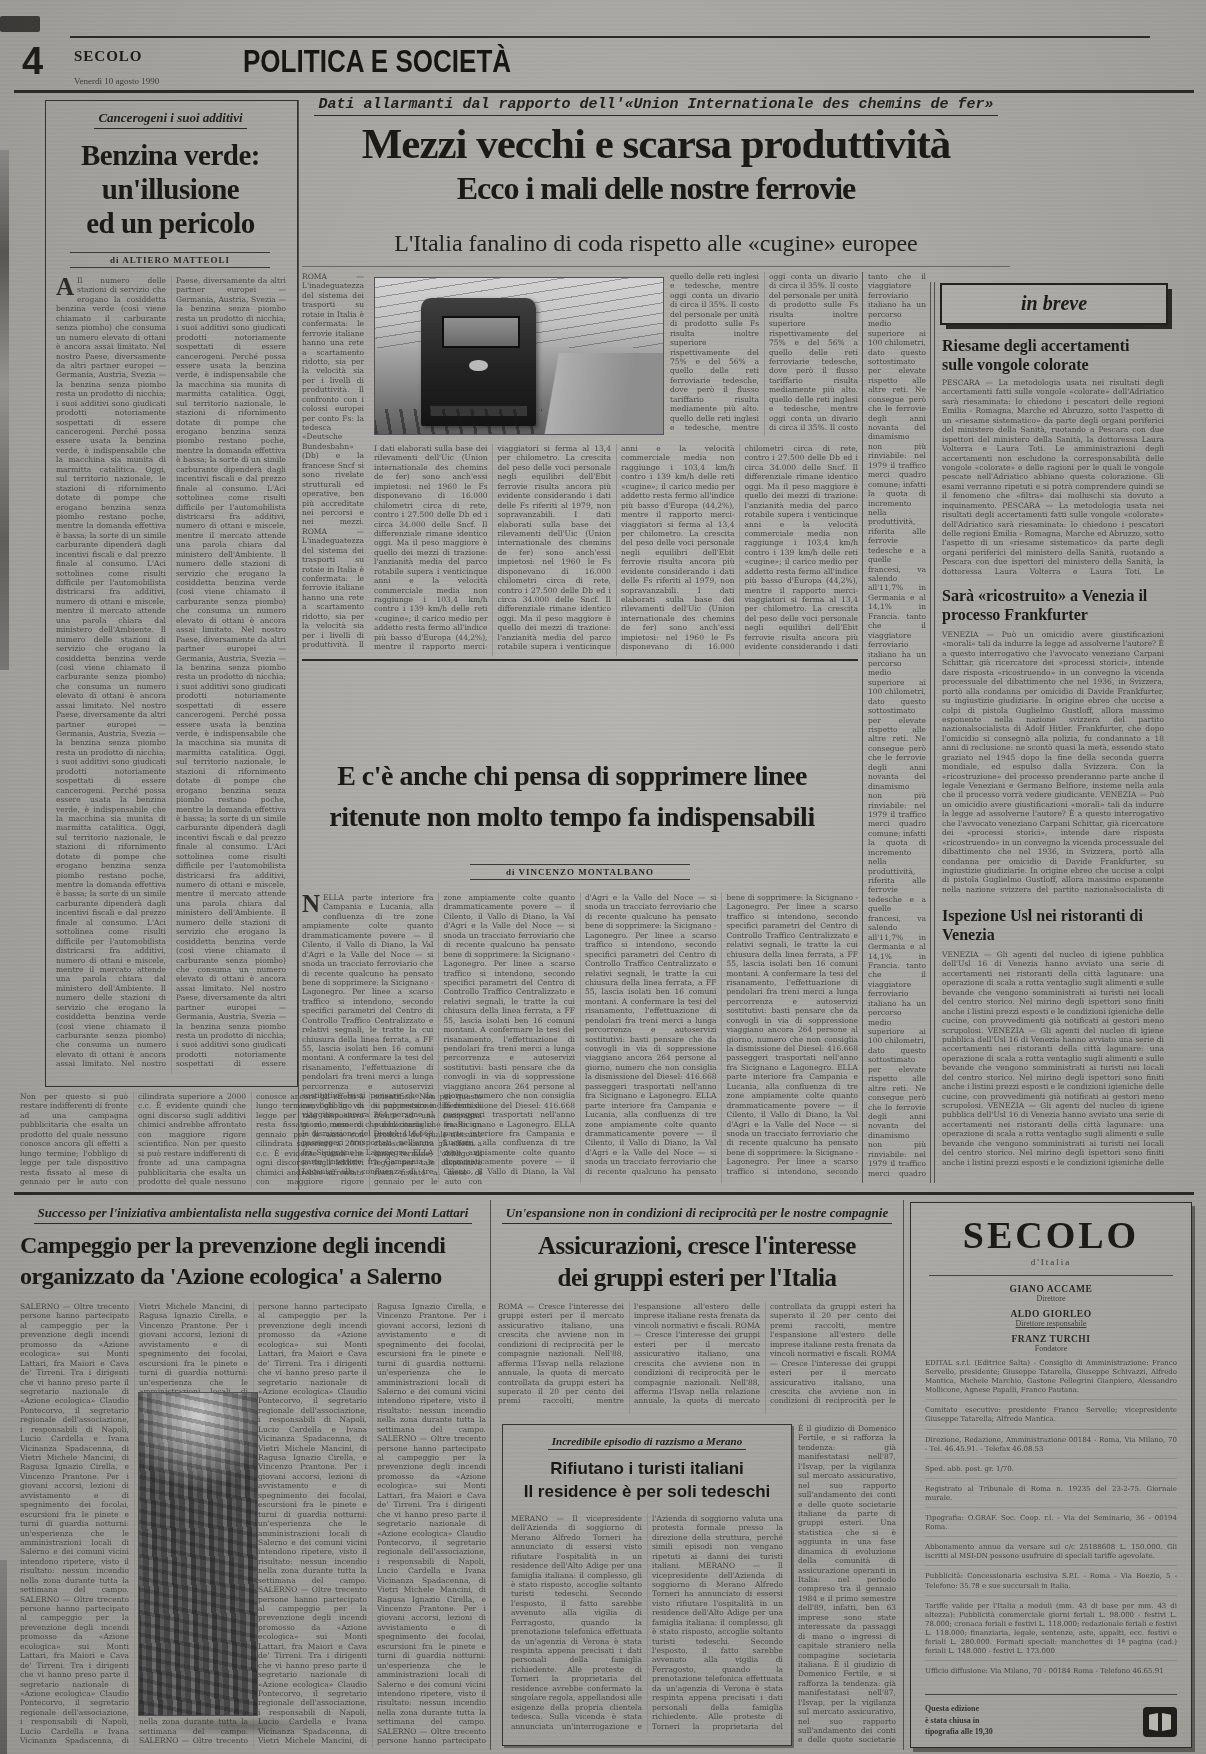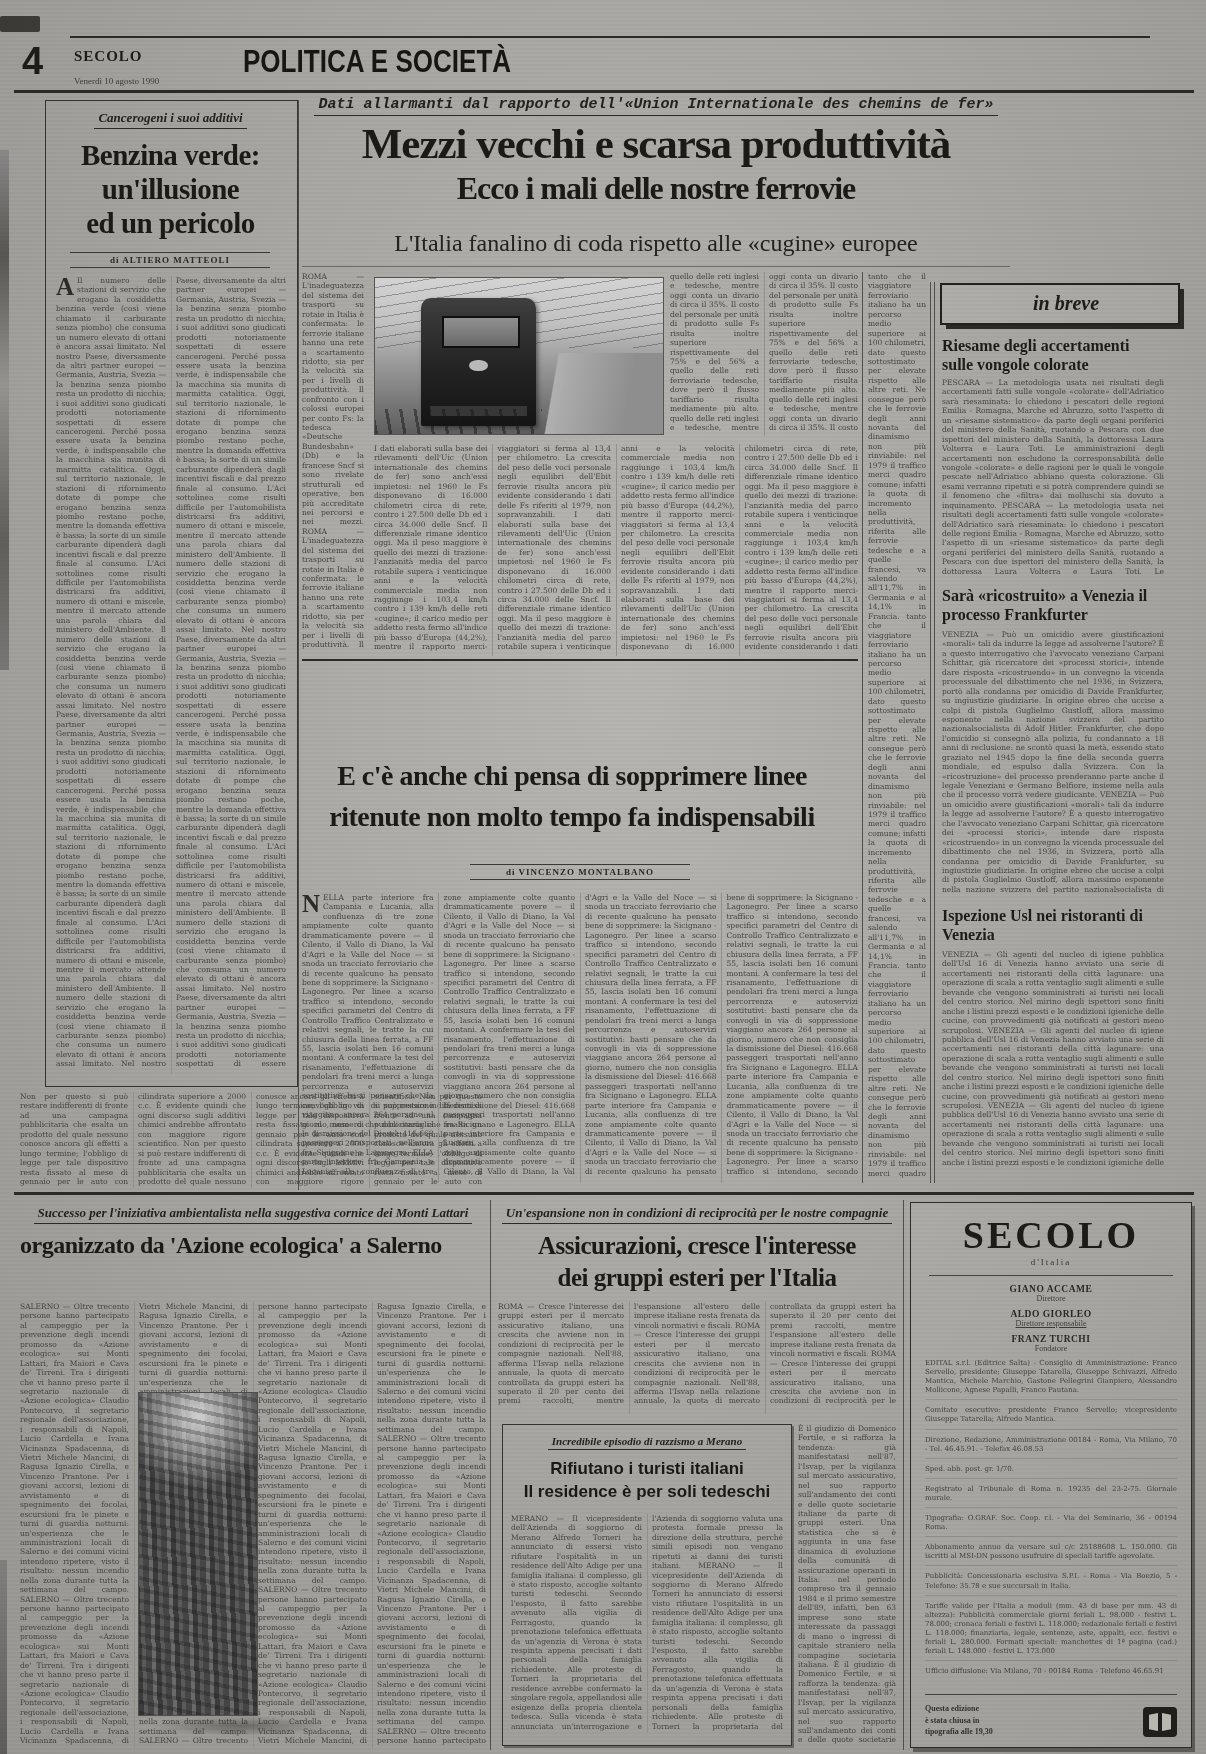--- a/index.html
+++ b/index.html
@@ -99,40 +99,41 @@
     <div>E c'è anche chi pensa di sopprimere linee</div>
     <div>ritenute non molto tempo fa indispensabili</div>
   </div>
   <div class="abs by" style="left:470px;top:864px;width:220px;">di VINCENZO MONTALBANO</div>
   <div class="abs bt" style="left:302px;top:893px;width:556px;height:290px;column-count:4;">
     <span class="dc">N</span><span>ELLA parte interiore fra Campania e Lucania, alla confluenza di tre zone ampiamente colte quanto drammaticamente povere — il Cilento, il Vallo di Diano, la Val d'Agri e la Valle del Noce — si snoda un tracciato ferroviario che di recente qualcuno ha pensato bene di sopprimere: la Sicignano - Lagonegro. Per linee a scarso traffico si intendono, secondo specifici parametri del Centro di Controllo Traffico Centralizzato e relativi segnali, le tratte la cui chiusura della linea ferrata, a FF 55, lascia isolati ben 16 comuni montani. A confermare la tesi del risanamento, l'effettuazione di pendolari fra treni merci a lunga percorrenza e autoservizi sostitutivi: basti pensare che da convogli in via di soppressione viaggiano ancora 264 persone al giorno, numero che non consiglia la dismissione del Diesel: 416.668 passeggeri trasportati nell'anno fra Sicignano e Lagonegro. ELLA parte interiore fra Campania e Lucania, alla confluenza di tre zone ampiamente colte quanto drammaticamente povere — il Cilento, il Vallo di Diano, la Val d'Agri e la Valle del Noce — si snoda un tracciato ferroviario che di recente qualcuno ha pensato bene di sopprimere: la Sicignano - Lagonegro. Per linee a scarso traffico si intendono, secondo specifici parametri del Centro di Controllo Traffico Centralizzato e relativi segnali, le tratte la cui chiusura della linea ferrata, a FF 55, lascia isolati ben 16 comuni montani. A confermare la tesi del risanamento, l'effettuazione di pendolari fra treni merci a lunga percorrenza e autoservizi sostitutivi: basti pensare che da convogli in via di soppressione viaggiano ancora 264 persone al giorno, numero che non consiglia la dismissione del Diesel: 416.668 passeggeri trasportati nell'anno fra Sicignano e Lagonegro. ELLA parte interiore fra Campania e Lucania, alla confluenza di tre zone ampiamente colte quanto drammaticamente povere — il Cilento, il Vallo di Diano, la Val d'Agri e la Valle del Noce — si snoda un tracciato ferroviario che di recente qualcuno ha pensato bene di sopprimere: la Sicignano - Lagonegro. Per linee a scarso traffico si intendono, secondo specifici parametri del Centro di Controllo Traffico Centralizzato e relativi segnali, le tratte la cui chiusura della linea ferrata, a FF 55, lascia isolati ben 16 comuni montani. A confermare la tesi del risanamento, l'effettuazione di pendolari fra treni merci a lunga percorrenza e autoservizi sostitutivi: basti pensare che da convogli in via di soppressione viaggiano ancora 264 persone al giorno, numero che non consiglia la dismissione del Diesel: 416.668 passeggeri trasportati nell'anno fra Sicignano e Lagonegro. ELLA parte interiore fra Campania e Lucania, alla confluenza di tre zone ampiamente colte quanto drammaticamente povere — il Cilento, il Vallo di Diano, la Val d'Agri e la Valle del Noce — si snoda un tracciato ferroviario che di recente qualcuno ha pensato bene di sopprimere: la Sicignano - Lagonegro. Per linee a scarso traffico si intendono, secondo specifici parametri del Centro di Controllo Traffico Centralizzato e relativi segnali, le tratte la cui chiusura della linea ferrata, a FF 55, lascia isolati ben 16 comuni montani. A confermare la tesi del risanamento, l'effettuazione di pendolari fra treni merci a lunga percorrenza e autoservizi sostitutivi: basti pensare che da convogli in via di soppressione viaggiano ancora 264 persone al giorno, numero che non consiglia la dismissione del Diesel: 416.668 passeggeri trasportati nell'anno fra Sicignano e Lagonegro. ELLA parte interiore fra Campania e Lucania, alla confluenza di tre zone ampiamente colte quanto drammaticamente povere — il Cilento, il Vallo di Diano, la Val d'Agri e la Valle del Noce — si snoda un tracciato ferroviario che di recente qualcuno ha pensato bene di sopprimere: la Sicignano - Lagonegro. Per linee a scarso traffico si intendono, secondo specifici parametri del Centro di Controllo Traffico Centralizzato e relativi segnali, le tratte la cui chiusura della linea ferrata, a FF 55, lascia isolati ben 16 comuni montani. A confermare la tesi del risanamento, l'effettuazione di pendolari fra treni merci a lunga percorrenza e autoservizi sostitutivi: basti pensare che da convogli in via di soppressione viaggiano ancora 264 persone al giorno, numero che non consiglia la dismissione del Diesel: 416.668 passeggeri trasportati nell'anno fra Sicignano e Lagonegro.</span>
   </div>
 
   <div class="vr" style="left:930px;top:282px;height:901px;"></div>
   <div class="vr" style="left:934px;top:282px;height:901px;"></div>
-  <div class="abs" style="left:940px;top:283px;width:224px;height:38px;border:2px solid #22211d;box-shadow:5px 5px 0 -1px #2a2925;background:rgba(255,255,255,.06);padding-left:12px;">
+  <div class="abs" style="left:940px;top:283px;width:224px;height:38px;border:2px solid #22211d;box-shadow:5px 5px 0 -1px #2a2925;background:rgba(255,255,255,.06);">
     <div style="font:italic bold 20px/36px 'Liberation Serif',serif;text-align:center;color:#1d1c19;">in breve</div>
   </div>
   <div class="abs brevehead" style="left:942px;top:336px;width:222px;">Riesame degli accertamenti sulle vongole colorate</div>
   <div class="abs bt" style="left:942px;top:378px;width:222px;height:200px;column-count:1;">
     <span>PESCARA — La metodologia usata nei risultati degli accertamenti fatti sulle vongole «colorate» dell'Adriatico sarà riesaminata: lo chiedono i pescatori delle regioni Emilia - Romagna, Marche ed Abruzzo, sotto l'aspetto di un «riesame sistematico» da parte degli organi periferici del ministero della Sanità, ruotando a Pescara con due ispettori del ministero della Sanità, la dottoressa Laura Volterra e Laura Toti. Le amministrazioni degli accertamenti non escludono la corresponsabilità delle vongole «colorate» e delle ragioni per le quali le vongole pescate nell'Adriatico abbiano questa colorazione. Gli esami verranno ripetuti e si potrà comprendere quindi se il fenomeno che «filtra» dai molluschi sia dovuto a inquinamento. PESCARA — La metodologia usata nei risultati degli accertamenti fatti sulle vongole «colorate» dell'Adriatico sarà riesaminata: lo chiedono i pescatori delle regioni Emilia - Romagna, Marche ed Abruzzo, sotto l'aspetto di un «riesame sistematico» da parte degli organi periferici del ministero della Sanità, ruotando a Pescara con due ispettori del ministero della Sanità, la dottoressa Laura Volterra e Laura Toti. Le amministrazioni degli accertamenti non escludono la corresponsabilità delle vongole «colorate» e delle ragioni per le quali le vongole pescate nell'Adriatico abbiano questa colorazione. Gli esami verranno ripetuti e si potrà comprendere quindi se il fenomeno che «filtra» dai molluschi sia dovuto a inquinamento.</span>
   </div>
   <div class="abs brevehead" style="left:942px;top:586px;width:222px;">Sarà «ricostruito» a Venezia il processo Frankfurter</div>
   <div class="abs bt" style="left:942px;top:630px;width:222px;height:268px;column-count:1;">
     <span>VENEZIA — Può un omicidio avere giustificazioni «morali» tali da indurre la legge ad assolverne l'autore? È a questo interrogativo che l'avvocato veneziano Carpani Schittar, già ricercatore dei «processi storici», intende dare risposta «ricostruendo» in un convegno la vicenda processuale del dibattimento che nel 1936, in Svizzera, portò alla condanna per omicidio di Davide Frankfurter, su ingiustizie giudiziarie. In origine ebreo che uccise a colpi di pistola Guglielmo Gustloff, allora massimo esponente nella nazione svizzera del partito nazionalsocialista di Adolf Hitler. Frankfurter, che dopo l'omicidio si consegnò alla polizia, fu condannato a 18 anni di reclusione: ne scontò quasi la metà, essendo stato graziato nel 1945 dopo la fine della seconda guerra mondiale, ed espulso dalla Svizzera. Con la «ricostruzione» del processo prenderanno parte anche il legale Veneziani e Germano Belfiore, insieme nella aula che il processo vorrà vedere giudicante. VENEZIA — Può un omicidio avere giustificazioni «morali» tali da indurre la legge ad assolverne l'autore? È a questo interrogativo che l'avvocato veneziano Carpani Schittar, già ricercatore dei «processi storici», intende dare risposta «ricostruendo» in un convegno la vicenda processuale del dibattimento che nel 1936, in Svizzera, portò alla condanna per omicidio di Davide Frankfurter, su ingiustizie giudiziarie. In origine ebreo che uccise a colpi di pistola Guglielmo Gustloff, allora massimo esponente nella nazione svizzera del partito nazionalsocialista di Adolf Hitler. Frankfurter, che dopo l'omicidio si consegnò alla polizia, fu condannato a 18 anni di reclusione: ne scontò quasi la metà, essendo stato graziato nel 1945 dopo la fine della seconda guerra mondiale, ed espulso dalla Svizzera. Con la «ricostruzione» del processo prenderanno parte anche il legale Veneziani e Germano Belfiore, insieme nella aula che il processo vorrà vedere giudicante.</span>
   </div>
   <div class="abs brevehead" style="left:942px;top:906px;width:222px;">Ispezione Usl nei ristoranti di Venezia</div>
   <div class="abs bt" style="left:942px;top:950px;width:222px;height:233px;column-count:1;">
     <span>VENEZIA — Gli agenti del nucleo di igiene pubblica dell'Usl 16 di Venezia hanno avviato una serie di accertamenti nei ristoranti della città lagunare: una operazione di scala a rotta ventaglio sugli alimenti e sulle bevande che vengono somministrati ai turisti nei locali del centro storico. Nel mirino degli ispettori sono finiti anche i listini prezzi esposti e le condizioni igieniche delle cucine, con provvedimenti già notificati ai gestori meno scrupolosi. VENEZIA — Gli agenti del nucleo di igiene pubblica dell'Usl 16 di Venezia hanno avviato una serie di accertamenti nei ristoranti della città lagunare: una operazione di scala a rotta ventaglio sugli alimenti e sulle bevande che vengono somministrati ai turisti nei locali del centro storico. Nel mirino degli ispettori sono finiti anche i listini prezzi esposti e le condizioni igieniche delle cucine, con provvedimenti già notificati ai gestori meno scrupolosi. VENEZIA — Gli agenti del nucleo di igiene pubblica dell'Usl 16 di Venezia hanno avviato una serie di accertamenti nei ristoranti della città lagunare: una operazione di scala a rotta ventaglio sugli alimenti e sulle bevande che vengono somministrati ai turisti nei locali del centro storico. Nel mirino degli ispettori sono finiti anche i listini prezzi esposti e le condizioni igieniche delle cucine, con provvedimenti già notificati ai gestori meno scrupolosi.</span>
   </div>
 
   <div class="hr" style="left:14px;top:1192px;width:1180px;height:3px;"></div>
 
   <div class="abs k" style="left:20px;top:1205px;width:466px;font-size:13px;"><span>Successo per l'iniziativa ambientalista nella suggestiva cornice dei Monti Lattari</span></div>
   <div class="abs hs" style="left:20px;top:1230px;width:466px;font-size:24px;line-height:1.3;text-align:left;">
+    <div>Campeggio per la prevenzione degli incendi</div>
     <div>organizzato da 'Azione ecologica' a Salerno</div>
   </div>
   <div class="abs bt" style="left:20px;top:1302px;width:466px;height:446px;column-count:4;">
     <span>SALERNO — Oltre trecento persone hanno partecipato al campeggio per la prevenzione degli incendi promosso da «Azione ecologica» sui Monti Lattari, fra Maiori e Cava de' Tirreni. Tra i dirigenti che vi hanno preso parte il segretario nazionale di «Azione ecologica» Claudio Pontecorvo, il segretario regionale dell'associazione, i responsabili di Napoli, Lucio Cardella e Ivana Vicinanza Spadacenna, di Vietri Michele Mancini, di Ragusa Ignazio Cirella, e Vincenzo Prantone. Per i giovani accorsi, lezioni di avvistamento e di spegnimento dei focolai, escursioni fra le pinete e turni di guardia notturni: un'esperienza che le amministrazioni locali di Salerno e dei comuni vicini intendono ripetere, visto il risultato: nessun incendio nella zona durante tutta la settimana del campo. SALERNO — Oltre trecento persone hanno partecipato al campeggio per la prevenzione degli incendi promosso da «Azione ecologica» sui Monti Lattari, fra Maiori e Cava de' Tirreni. Tra i dirigenti che vi hanno preso parte il segretario nazionale di «Azione ecologica» Claudio Pontecorvo, il segretario regionale dell'associazione, i responsabili di Napoli, Lucio Cardella e Ivana Vicinanza Spadacenna, di Vietri Michele Mancini, di Ragusa Ignazio Cirella, e Vincenzo Prantone. Per i giovani accorsi, lezioni di avvistamento e di spegnimento dei focolai, escursioni fra le pinete e turni di guardia notturni: un'esperienza che le amministrazioni locali di Salerno e dei comuni vicini intendono ripetere, visto il risultato: nessun incendio nella zona durante tutta la settimana del campo. SALERNO — Oltre trecento persone hanno partecipato al campeggio per la prevenzione degli incendi promosso da «Azione ecologica» sui Monti Lattari, fra Maiori e Cava de' Tirreni. Tra i dirigenti che vi hanno preso parte il segretario nazionale di «Azione ecologica» Claudio Pontecorvo, il segretario regionale dell'associazione, i responsabili di Napoli, Lucio Cardella e Ivana Vicinanza Spadacenna, di Vietri Michele Mancini, di Ragusa Ignazio Cirella, e Vincenzo Prantone. Per i giovani accorsi, lezioni di avvistamento e di spegnimento dei focolai, escursioni fra le pinete e turni di guardia notturni: un'esperienza che le amministrazioni locali di Salerno e dei comuni vicini intendono ripetere, visto il risultato: nessun incendio nella zona durante tutta la settimana del campo. SALERNO — Oltre trecento persone hanno partecipato al campeggio per la prevenzione degli incendi promosso da «Azione ecologica» sui Monti Lattari, fra Maiori e Cava de' Tirreni. Tra i dirigenti che vi hanno preso parte il segretario nazionale di «Azione ecologica» Claudio Pontecorvo, il segretario regionale dell'associazione, i responsabili di Napoli, Lucio Cardella e Ivana Vicinanza Spadacenna, di Vietri Michele Mancini, di Ragusa Ignazio Cirella, e Vincenzo Prantone. Per i giovani accorsi, lezioni di avvistamento e di spegnimento dei focolai, escursioni fra le pinete e turni di guardia notturni: un'esperienza che le amministrazioni locali di Salerno e dei comuni vicini intendono ripetere, visto il risultato: nessun incendio nella zona durante tutta la settimana del campo. SALERNO — Oltre trecento persone hanno partecipato al campeggio per la prevenzione degli incendi promosso da «Azione ecologica» sui Monti Lattari, fra Maiori e Cava de' Tirreni. Tra i dirigenti che vi hanno preso parte il segretario nazionale di «Azione ecologica» Claudio Pontecorvo, il segretario regionale dell'associazione, i responsabili di Napoli, Lucio Cardella e Ivana Vicinanza Spadacenna, di Vietri Michele Mancini, di Ragusa Ignazio Cirella, e Vincenzo Prantone. Per i giovani accorsi, lezioni di avvistamento e di spegnimento dei focolai, escursioni fra le pinete e turni di guardia notturni: un'esperienza che le amministrazioni locali di Salerno e dei comuni vicini intendono ripetere, visto il risultato: nessun incendio nella zona durante tutta la settimana del campo. SALERNO — Oltre trecento persone hanno partecipato al campeggio per la prevenzione degli incendi promosso da «Azione ecologica» sui Monti Lattari, fra Maiori e Cava de' Tirreni. Tra i dirigenti che vi hanno preso parte il segretario nazionale di «Azione ecologica» Claudio Pontecorvo, il segretario regionale dell'associazione, i responsabili di Napoli, Lucio Cardella e Ivana Vicinanza Spadacenna, di Vietri Michele Mancini, di Ragusa Ignazio Cirella, e Vincenzo Prantone. Per i giovani accorsi, lezioni di avvistamento e di spegnimento dei focolai, escursioni fra le pinete e turni di guardia notturni: un'esperienza che le amministrazioni locali di Salerno e dei comuni vicini intendono ripetere, visto il risultato: nessun incendio nella zona durante tutta la settimana del campo. SALERNO — Oltre trecento persone hanno partecipato al campeggio per la prevenzione degli incendi promosso da «Azione ecologica» sui Monti Lattari, fra Maiori e Cava de' Tirreni. Tra i dirigenti che vi hanno preso parte il segretario nazionale di «Azione ecologica» Claudio Pontecorvo, il segretario regionale dell'associazione, i responsabili di Napoli, Lucio Cardella e Ivana Vicinanza Spadacenna, di Vietri Michele Mancini, di Ragusa Ignazio Cirella, e Vincenzo Prantone. Per i giovani accorsi, lezioni di avvistamento e di spegnimento dei focolai, escursioni fra le pinete e turni di guardia notturni: un'esperienza che le amministrazioni locali di Salerno e dei comuni vicini intendono ripetere, visto il risultato: nessun incendio nella zona durante tutta la settimana del campo.</span>
   </div>
   <div class="photo" style="left:138px;top:1392px;width:118px;height:322px;border:1px solid #504f49;
       background:
         radial-gradient(circle at 50% 7%, rgba(214,213,204,.95) 0%, rgba(214,213,204,0) 24%),
         repeating-linear-gradient(88deg, #3e3d36 0 5px, #5c5b52 5px 9px, #48473f 9px 15px, #6c6b60 15px 19px),
         linear-gradient(180deg,#8b8a80,#3b3a33);">

